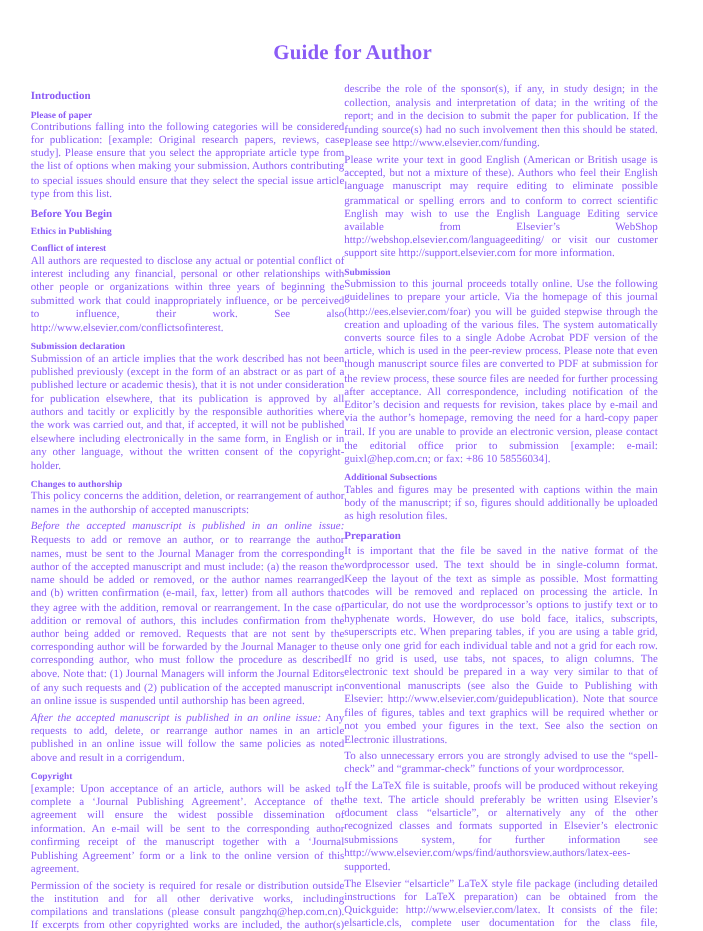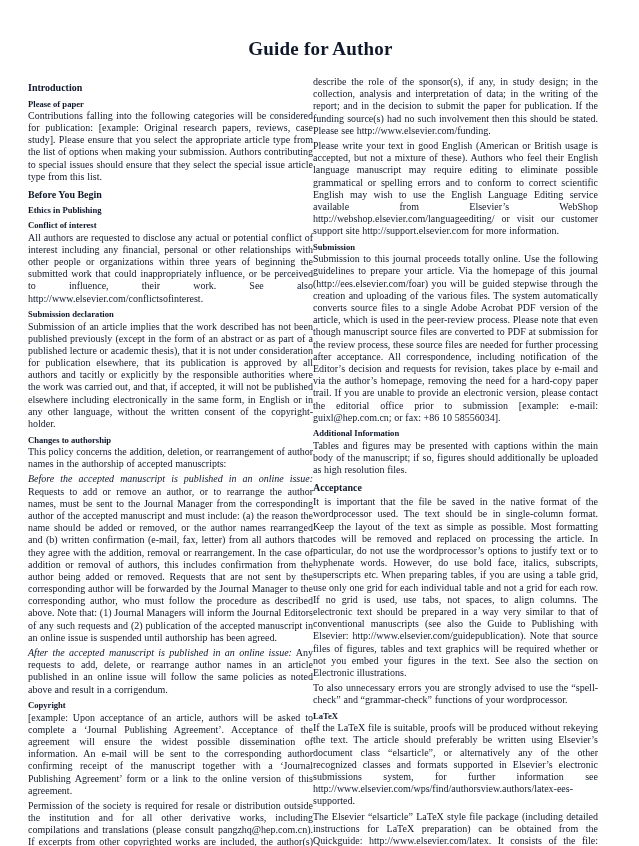--- a/index.html
+++ b/index.html
@@ -5,21 +5,21 @@
   html, body {
     margin: 0;
     padding: 0;
     background: #ffffff;
   }
   .page {
     position: relative;
     width: 639px;
     height: 846px;
     background: #ffffff;
-    color: #0f172a;
+    color: #8b5cf6;
     font-family: "Liberation Serif", "DejaVu Serif", serif;
     overflow: hidden;
     box-sizing: border-box;
     padding: 38px 26px 0 28px;
   }
   .doc-title {
     text-align: center;
     font-size: 19px;
     font-weight: bold;
     letter-spacing: 0.2px;
@@ -83,26 +83,25 @@
         <div class="h2">Copyright</div>
         <div class="p">[example: Upon acceptance of an article, authors will be asked to complete a ‘Journal Publishing Agreement’. Acceptance of the agreement will ensure the widest possible dissemination of information. An e-mail will be sent to the corresponding author confirming receipt of the manuscript together with a ‘Journal Publishing Agreement’ form or a link to the online version of this agreement.</div>
         <div class="p">Permission of the society is required for resale or distribution outside the institution and for all other derivative works, including compilations and translations (please consult pangzhq@hep.com.cn). If excerpts from other copyrighted works are included, the author(s) must obtain written permission from the copyright owners and credit the source(s) in the article.]</div>
         <div class="h2">Role of the funding source</div>
       </div>
     <div class="col" id="col-right">
         <div class="p">describe the role of the sponsor(s), if any, in study design; in the collection, analysis and interpretation of data; in the writing of the report; and in the decision to submit the paper for publication. If the funding source(s) had no such involvement then this should be stated. Please see http://www.elsevier.com/funding.</div>
         <div class="p">Please write your text in good English (American or British usage is accepted, but not a mixture of these). Authors who feel their English language manuscript may require editing to eliminate possible grammatical or spelling errors and to conform to correct scientific English may wish to use the English Language Editing service available from Elsevier’s WebShop http://webshop.elsevier.com/languageediting/ or visit our customer support site http://support.elsevier.com for more information.</div>
         <div class="h2">Submission</div>
         <div class="p">Submission to this journal proceeds totally online. Use the following guidelines to prepare your article. Via the homepage of this journal (http://ees.elsevier.com/foar) you will be guided stepwise through the creation and uploading of the various files. The system automatically converts source files to a single Adobe Acrobat PDF version of the article, which is used in the peer-review process. Please note that even though manuscript source files are converted to PDF at submission for the review process, these source files are needed for further processing after acceptance. All correspondence, including notification of the Editor’s decision and requests for revision, takes place by e-mail and via the author’s homepage, removing the need for a hard-copy paper trail. If you are unable to provide an electronic version, please contact the editorial office prior to submission [example: e-mail: guixl@hep.com.cn; or fax: +86 10 58556034].</div>
-        <div class="h2">Additional Information</div>
+        <div class="h2">Additional Subsections</div>
         <div class="p">Tables and figures may be presented with captions within the main body of the manuscript; if so, figures should additionally be uploaded as high resolution files.</div>
-        <div class="h1">Acceptance</div>
+        <div class="h1">Preparation</div>
         <div class="p">It is important that the file be saved in the native format of the wordprocessor used. The text should be in single-column format. Keep the layout of the text as simple as possible. Most formatting codes will be removed and replaced on processing the article. In particular, do not use the wordprocessor’s options to justify text or to hyphenate words. However, do use bold face, italics, subscripts, superscripts etc. When preparing tables, if you are using a table grid, use only one grid for each individual table and not a grid for each row. If no grid is used, use tabs, not spaces, to align columns. The electronic text should be prepared in a way very similar to that of conventional manuscripts (see also the Guide to Publishing with Elsevier: http://www.elsevier.com/guidepublication). Note that source files of figures, tables and text graphics will be required whether or not you embed your figures in the text. See also the section on Electronic illustrations.</div>
         <div class="p">To also unnecessary errors you are strongly advised to use the “spell-check” and “grammar-check” functions of your wordprocessor.</div>
-        <div class="h2">LaTeX</div>
         <div class="p">If the LaTeX file is suitable, proofs will be produced without rekeying the text. The article should preferably be written using Elsevier’s document class “elsarticle”, or alternatively any of the other recognized classes and formats supported in Elsevier’s electronic submissions system, for further information see http://www.elsevier.com/wps/find/authorsview.authors/latex-ees-supported.</div>
         <div class="p">The Elsevier “elsarticle” LaTeX style file package (including detailed instructions for LaTeX preparation) can be obtained from the Quickguide: http://www.elsevier.com/latex. It consists of the file: elsarticle.cls, complete user documentation for the class file, bibliographic style files in various styles, and template files for a quick start.</div>
         <div class="h1">Article structure</div>
         <div class="h2 italic">Subdivision - numbered sections</div>
         <div class="p">Divide your article into clearly defined and numbered sections. Subsections should be numbered 1.1 (then 1.1.1, 1.1.2, ...), 1.2, etc. (the</div>
       </div>
   </div>
 </div>
 
 </body></html>

